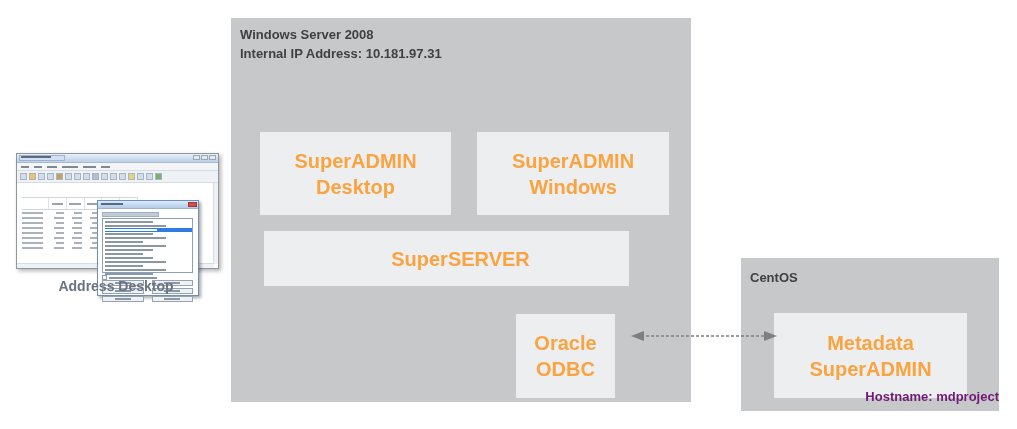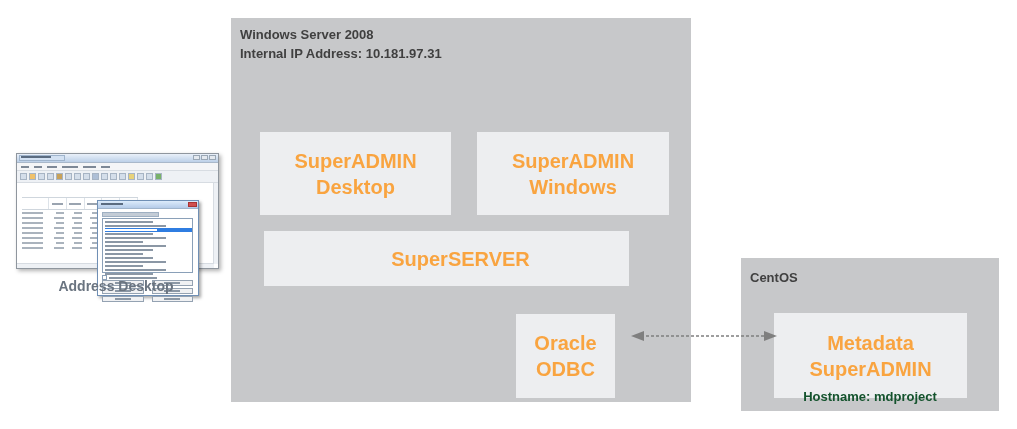--- a/index.html
+++ b/index.html
@@ -20,22 +20,22 @@
   .component .line{display:block;color:#f9a440;font-size:20px;line-height:26px;}
 
   .c-superadmin-server{left:29px;top:93px;width:191px;height:83px;}
   .c-superadmin-console{left:246px;top:93px;width:192px;height:83px;}
   .c-superserver{left:33px;top:192px;width:337px;height:55px;padding-left:28px;}
   .c-metadata-server{left:66px;top:275px;width:195px;height:84px;}
   .c-oracle-odbc{left:285px;top:275px;width:99px;height:84px;}
   .c-metadata-repository{left:33px;top:34px;width:193px;height:85px;}
 
   .centos-title{top:10px;font-size:13px;}
-  .centos-hostname{position:absolute;left:0;right:0;top:131px;text-align:center;
-                   color:#14532d;font-size:13px;}
+  .centos-hostname{position:absolute;left:0;right:0;top:131px;text-align:right;
+                   color:#701a75;font-size:13px;}
 
   
   .link-arrow{position:absolute;left:629px;top:327px;}
 
   
   .client-caption{position:absolute;left:6px;top:276px;width:220px;text-align:center;
                   color:#6a7480;font-size:14px;line-height:20px;}
 
   
   .mini-window{position:absolute;left:16px;top:153px;width:201px;height:114px;

